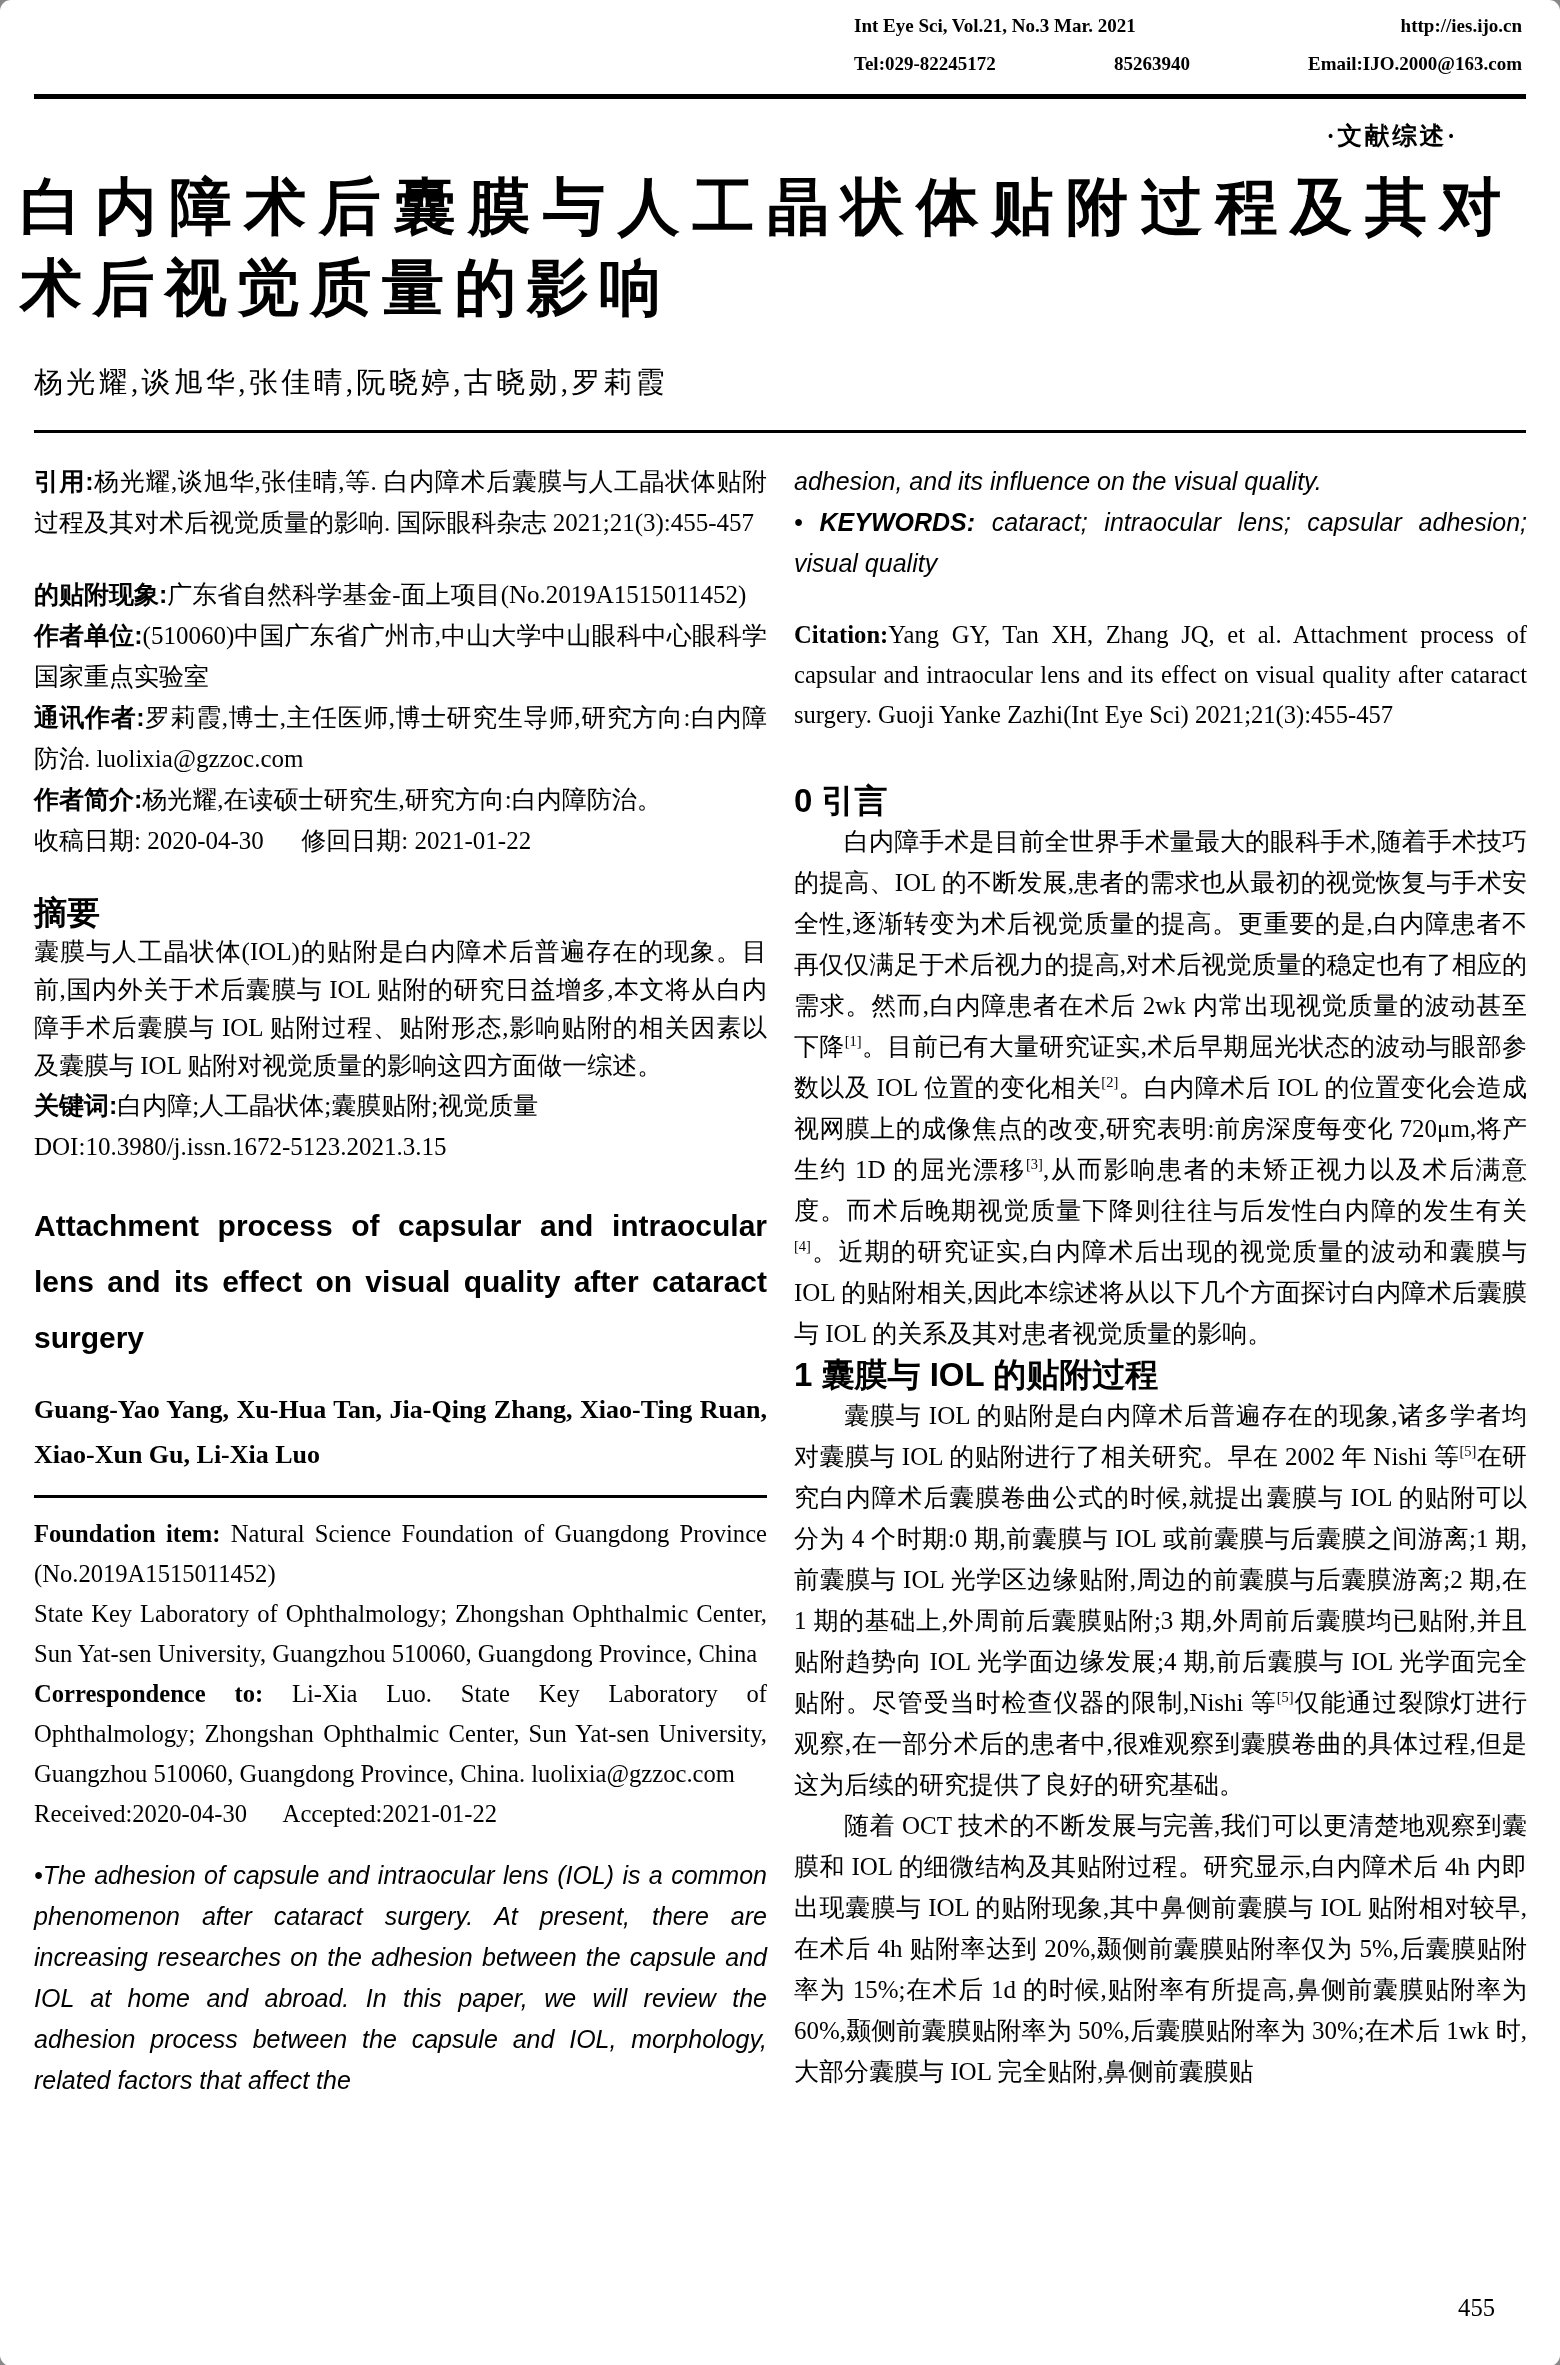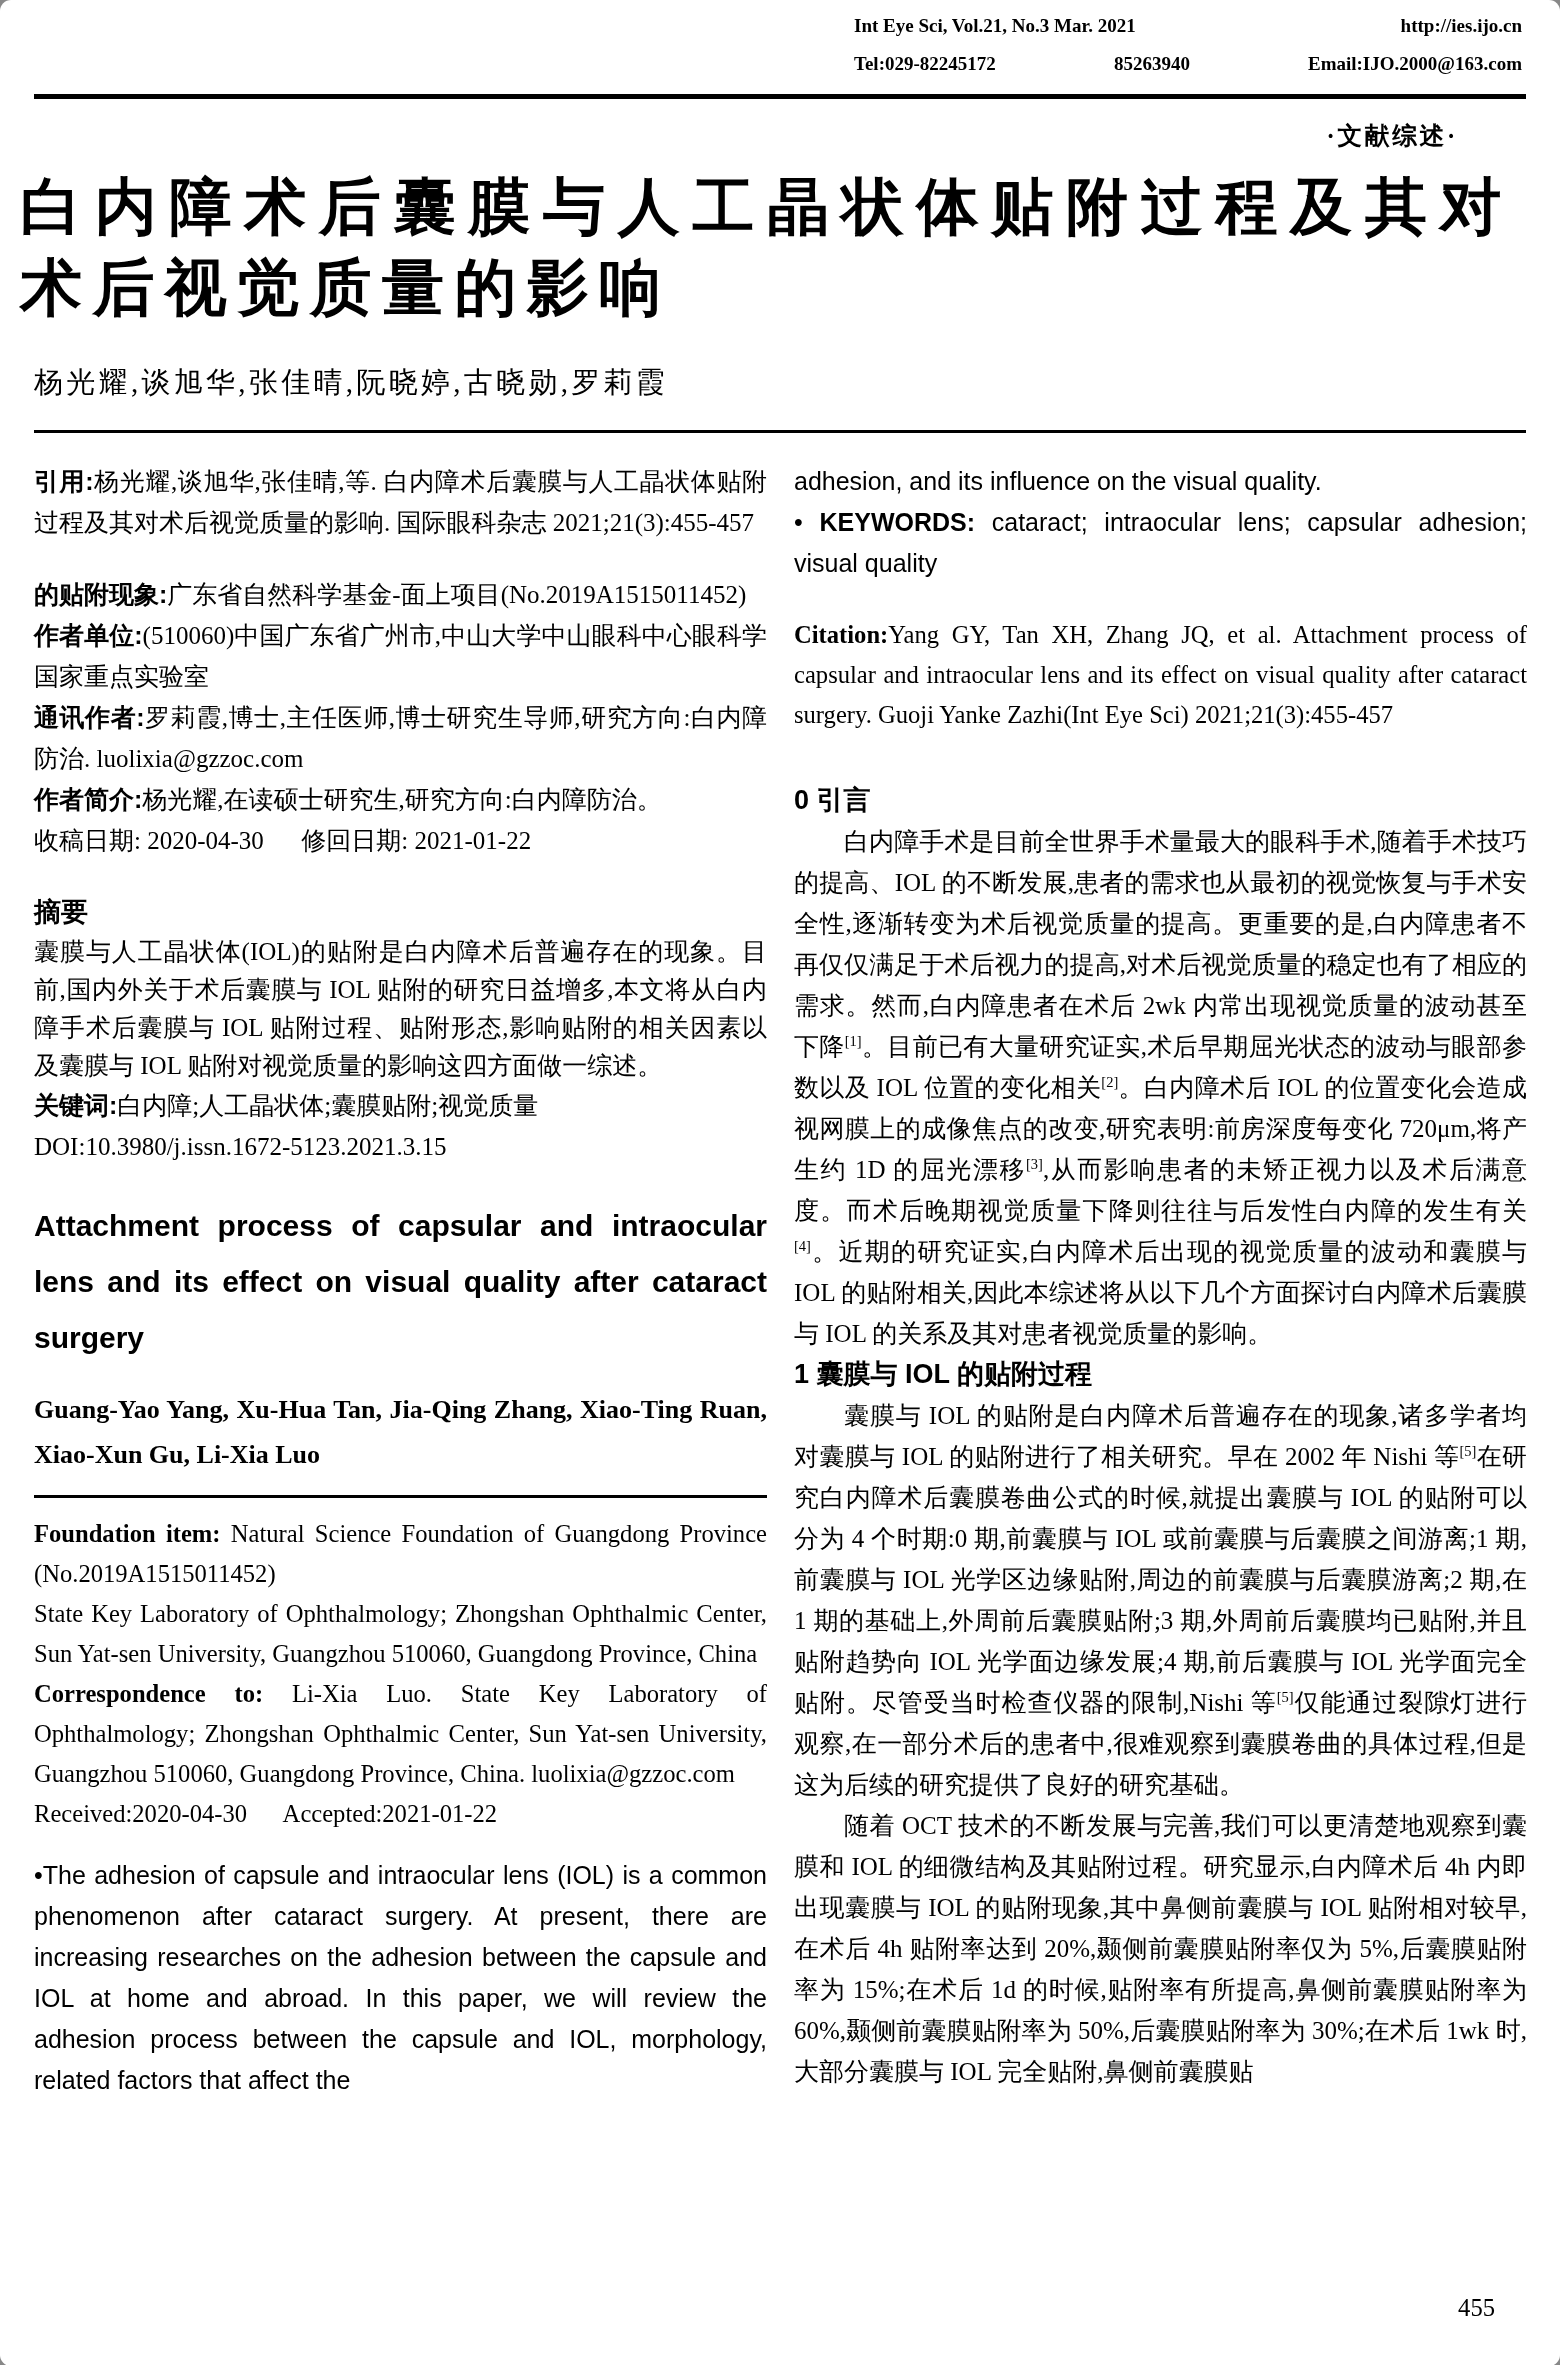--- a/index.html
+++ b/index.html
@@ -45,30 +45,30 @@
   .col-left{left:34px;}
   .col-right{left:794px;}
   .col p{margin:0;text-align:justify;}
   .hei{font-family:"Liberation Sans", sans-serif;font-weight:bold;}
   .bold{font-weight:bold;}
   .italic{}
   sup{font-size:0.58em;line-height:0;vertical-align:super;}
   .gap-s{margin-top:21px !important;}
   .gap-m{margin-top:31px !important;}
   .cn-abstract{line-height:38px;}
-  .heading-cn{font-family:"Liberation Sans", sans-serif;font-weight:bold;font-size:27px;line-height:41px;margin:0;}
+  .heading-cn{font-family:"Liberation Sans", sans-serif;font-weight:bold;font-size:33px;line-height:41px;margin:0;}
   .title-en{
     font-family:"Liberation Sans", sans-serif;font-weight:bold;
     font-size:30px;line-height:56px;text-align:justify;margin:0;
   }
   .authors-en{font-weight:bold;font-size:26px;line-height:45px;margin:0;}
   .mid-rule{height:2.8px;background:#000;border:none;margin:18px 0 16px 0;}
   .en-meta{font-size:24.6px;line-height:40px;}
   .abstract-en-head{font-family:"Liberation Sans", sans-serif;font-weight:bold;font-size:28px;line-height:43px;margin:0;}
-  .sans{font-family:"Liberation Sans", sans-serif;}
+  .sans{font-family:"Liberation Sans", sans-serif;font-style:italic;}
   .indent{text-indent:2em;}
   .page-number{
     position:absolute;right:65px;bottom:44px;font-size:24.6px;
   }
 </style>
 </head>
 <body>
 
 <div class="page">
 

